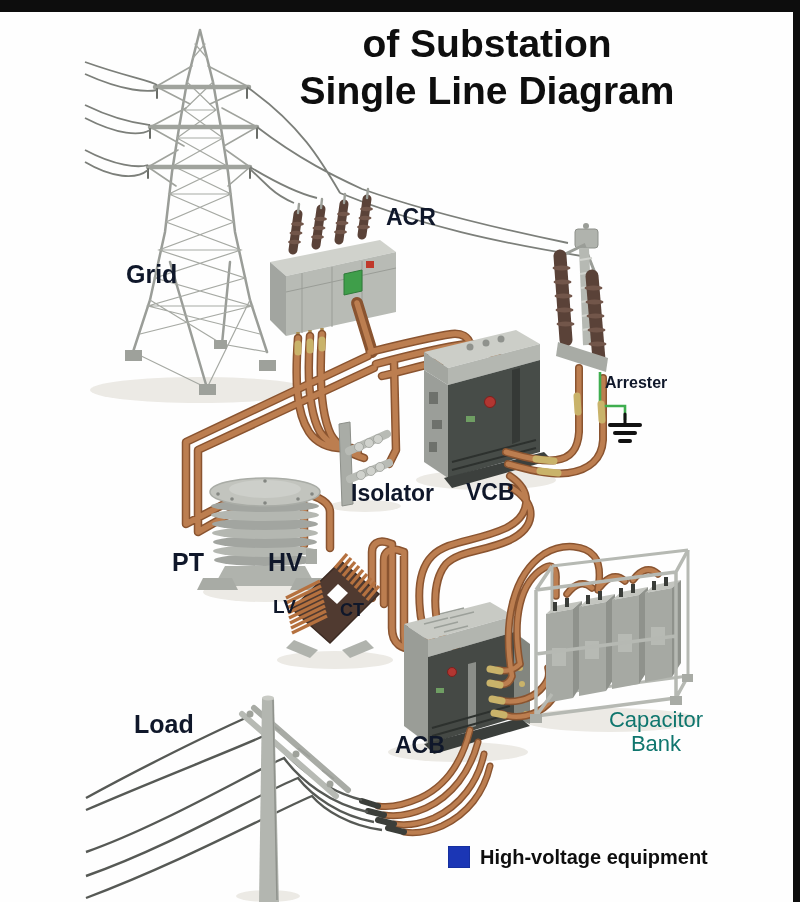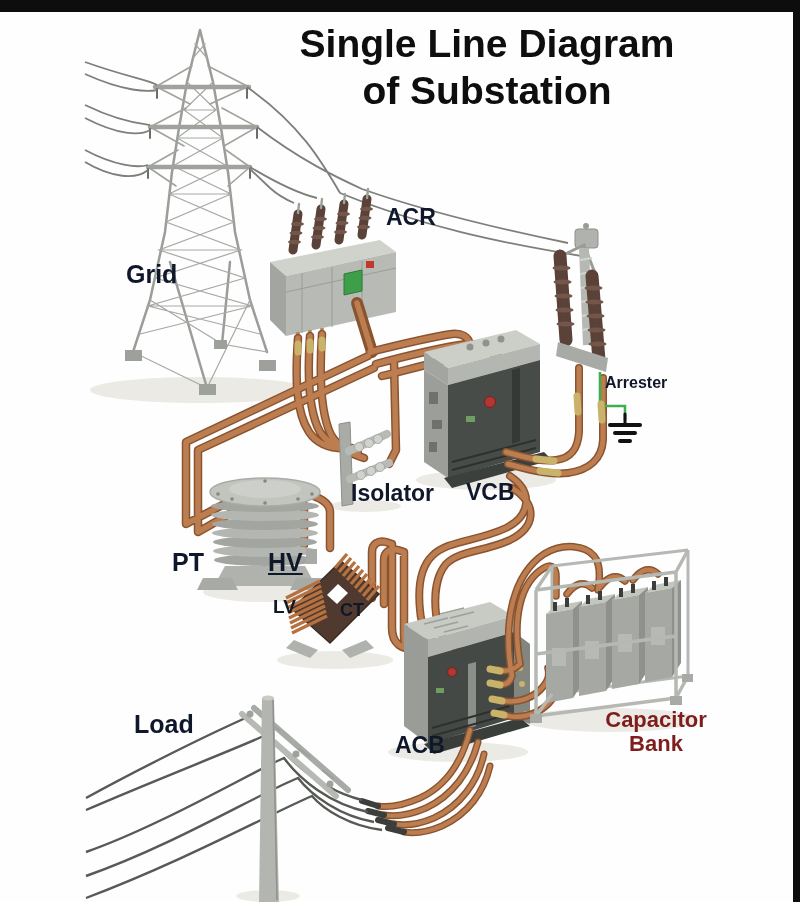--- a/index.html
+++ b/index.html
@@ -3,36 +3,36 @@
 <meta charset="utf-8">
 <style>
   html,body{margin:0;padding:0;background:#ffffff;}
   .stage{position:relative;width:800px;height:902px;background:#fefefe;overflow:hidden;
          font-family:"Liberation Sans",sans-serif;}
   .bar-top{position:absolute;left:0;top:0;width:800px;height:12px;background:#0d0d0d;}
   .bar-right{position:absolute;right:0;top:0;width:7px;height:902px;background:#0d0d0d;}
   .title{position:absolute;left:250px;top:20px;width:474px;text-align:center;
          font-weight:700;color:#0e0e0e;font-size:39px;line-height:47px;}
   .lbl{position:absolute;font-weight:700;color:#0f172a;white-space:nowrap;}
-  .lbl2{position:absolute;font-weight:700;color:#7f1d1d;text-align:center;line-height:24px;}
+  .lbl2{position:absolute;font-weight:400;color:#0f766e;text-align:center;line-height:24px;}
   .legend{position:absolute;left:448px;top:846px;}
   .legend-row{display:flex;align-items:center;height:22px;margin-bottom:12px;}
   .legend-row .sw{display:block;margin-right:10px;flex:0 0 auto;}
   .legend-row span{font-weight:700;font-size:20px;color:#0e0e0e;white-space:nowrap;}
   svg.scene{position:absolute;left:0;top:0;}
 </style>
 </head>
 <body>
 
 <div class="stage">
   <div class="bar-top"></div>
 
   <div class="title">
+    <div>of Substation</div>
     <div>Single Line Diagram</div>
-    <div>of Substation</div>
   </div>
 
   <svg class="scene" width="800" height="902" viewBox="0 0 800 902">
 
     <g fill="#eceae5">
       <ellipse cx="200" cy="390" rx="110" ry="13"></ellipse>
       <ellipse cx="486" cy="480" rx="70" ry="10"></ellipse>
       <ellipse cx="365" cy="506" rx="36" ry="6"></ellipse>
       <ellipse cx="265" cy="592" rx="62" ry="10"></ellipse>
       <ellipse cx="335" cy="660" rx="58" ry="9"></ellipse>
@@ -399,24 +399,30 @@
       </g>
     </g>
   </svg>
 
   <div class="lbl" style="left:126px;top:260px;font-size:25px;">Grid</div>
   <div class="lbl" style="left:386px;top:204px;font-size:23px;">ACR</div>
   <div class="lbl" style="left:605px;top:374px;font-size:16px;">Arrester</div>
   <div class="lbl" style="left:351px;top:480px;font-size:23px;">Isolator</div>
   <div class="lbl" style="left:466px;top:479px;font-size:23px;">VCB</div>
   <div class="lbl" style="left:172px;top:548px;font-size:25px;text-align:right;">PT</div>
-  <div class="lbl" style="left:268px;top:548px;font-size:25px;text-decoration:underline;">HV</div>
+  <div class="lbl" style="left:268px;top:548px;font-size:25px;">HV</div>
   <div class="lbl" style="left:273px;top:596px;font-size:19px;">LV</div>
   <div class="lbl" style="left:340px;top:600px;font-size:18px;">CT</div>
   <div class="lbl" style="left:134px;top:710px;font-size:25px;">Load</div>
   <div class="lbl" style="left:395px;top:732px;font-size:23px;">ACB</div>
   <div class="lbl2" style="left:594px;top:708px;width:124px;font-size:22px;">Capacitor Bank</div>
 
   <div class="legend">
+    <div class="legend-row">
+      <svg class="sw" width="22" height="22">
+        <rect x="0" y="0" width="22" height="22" stroke="#122a8c" stroke-width="1" fill="#1b36b5"></rect>
+      </svg>
+      <span>High-voltage equipment</span>
+    </div>
   </div>
 
   <div class="bar-right"></div>
 </div>
 
 </body></html>

